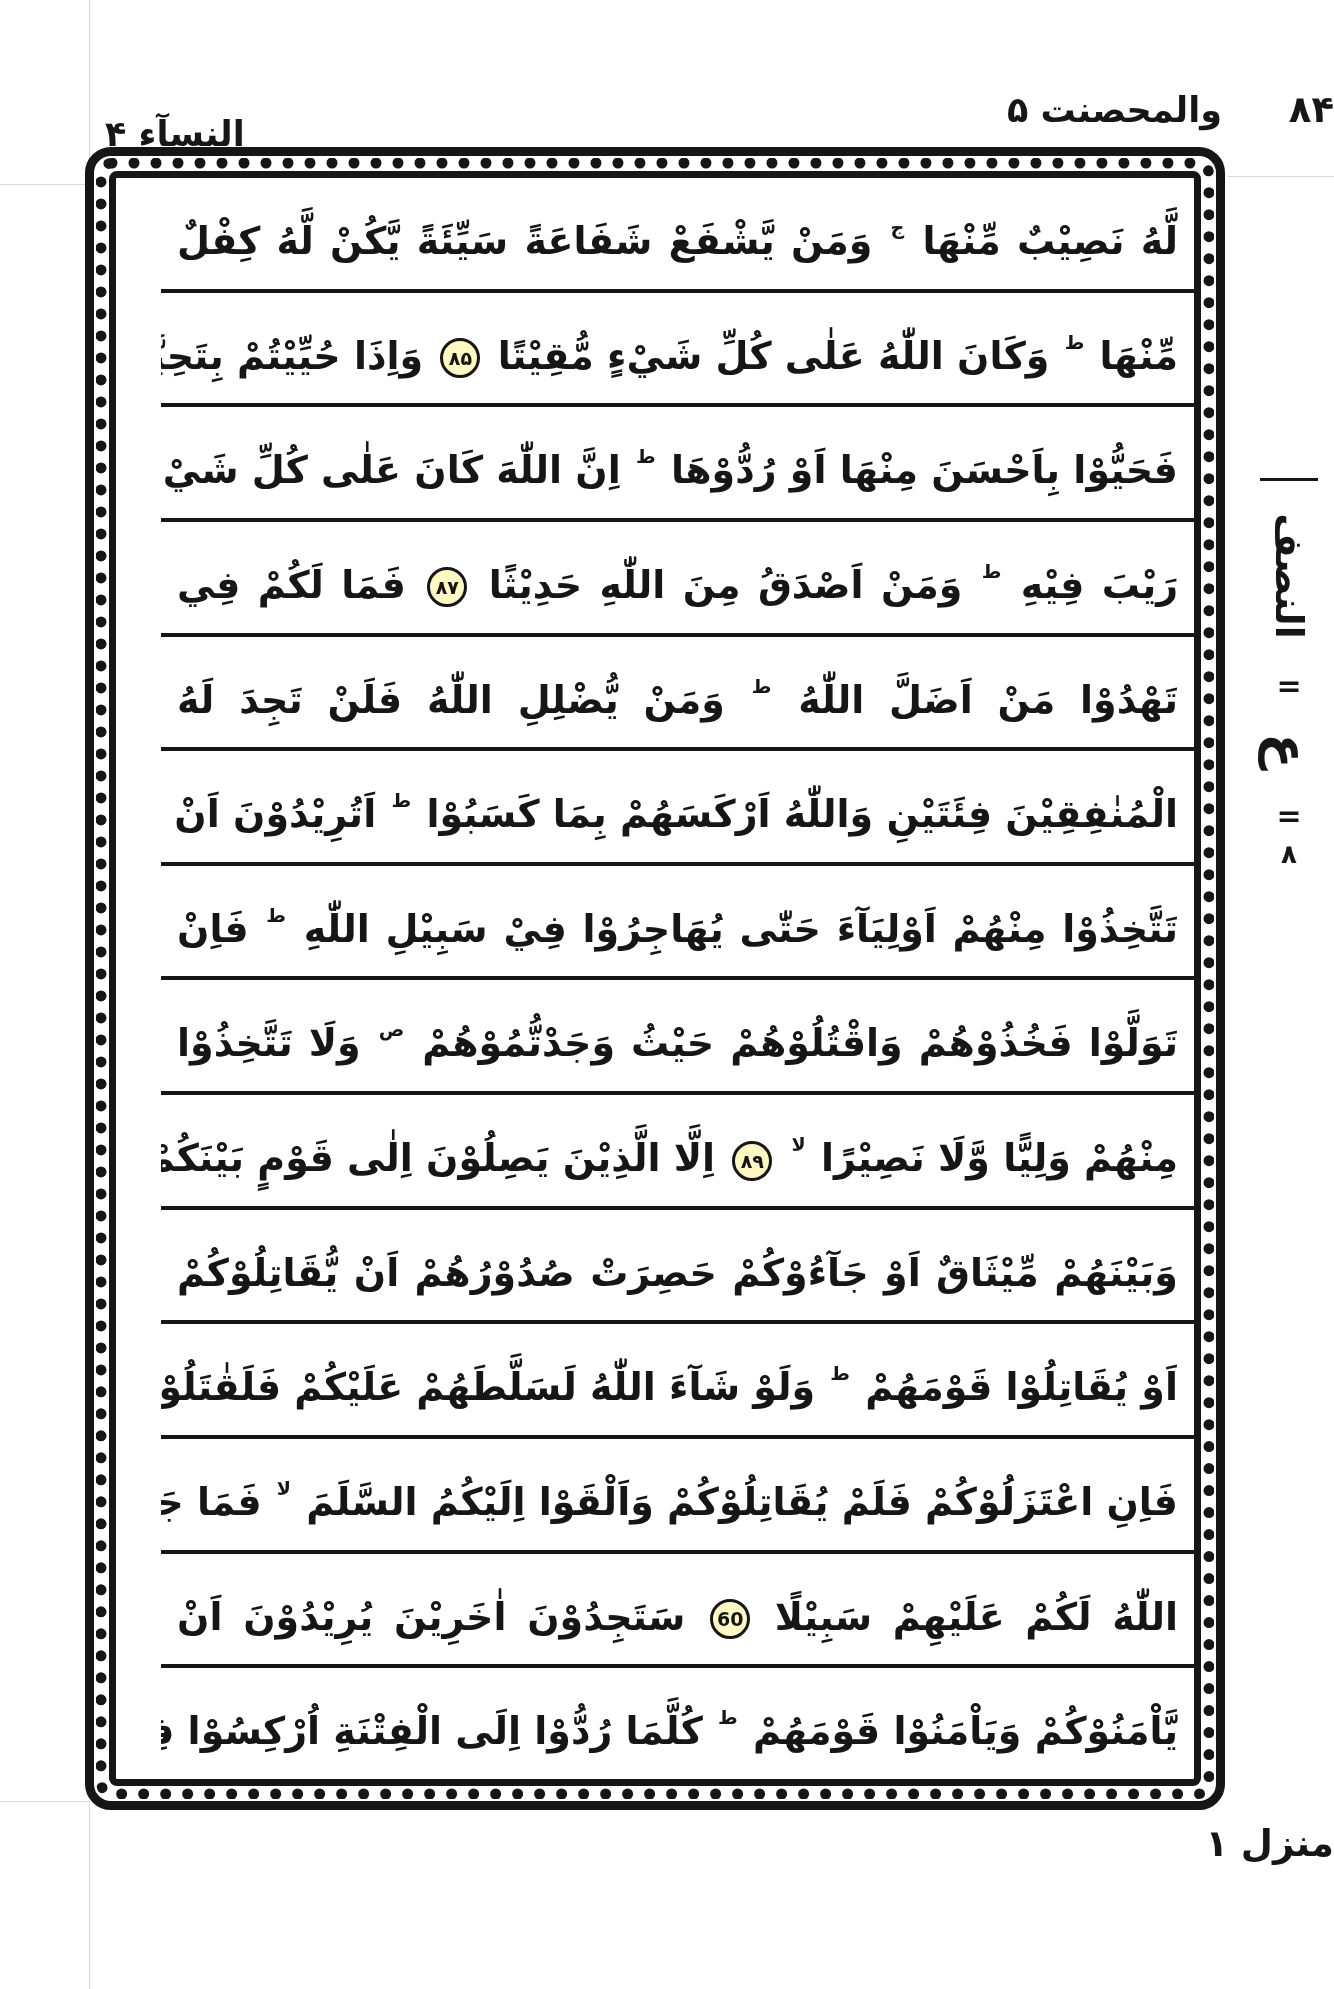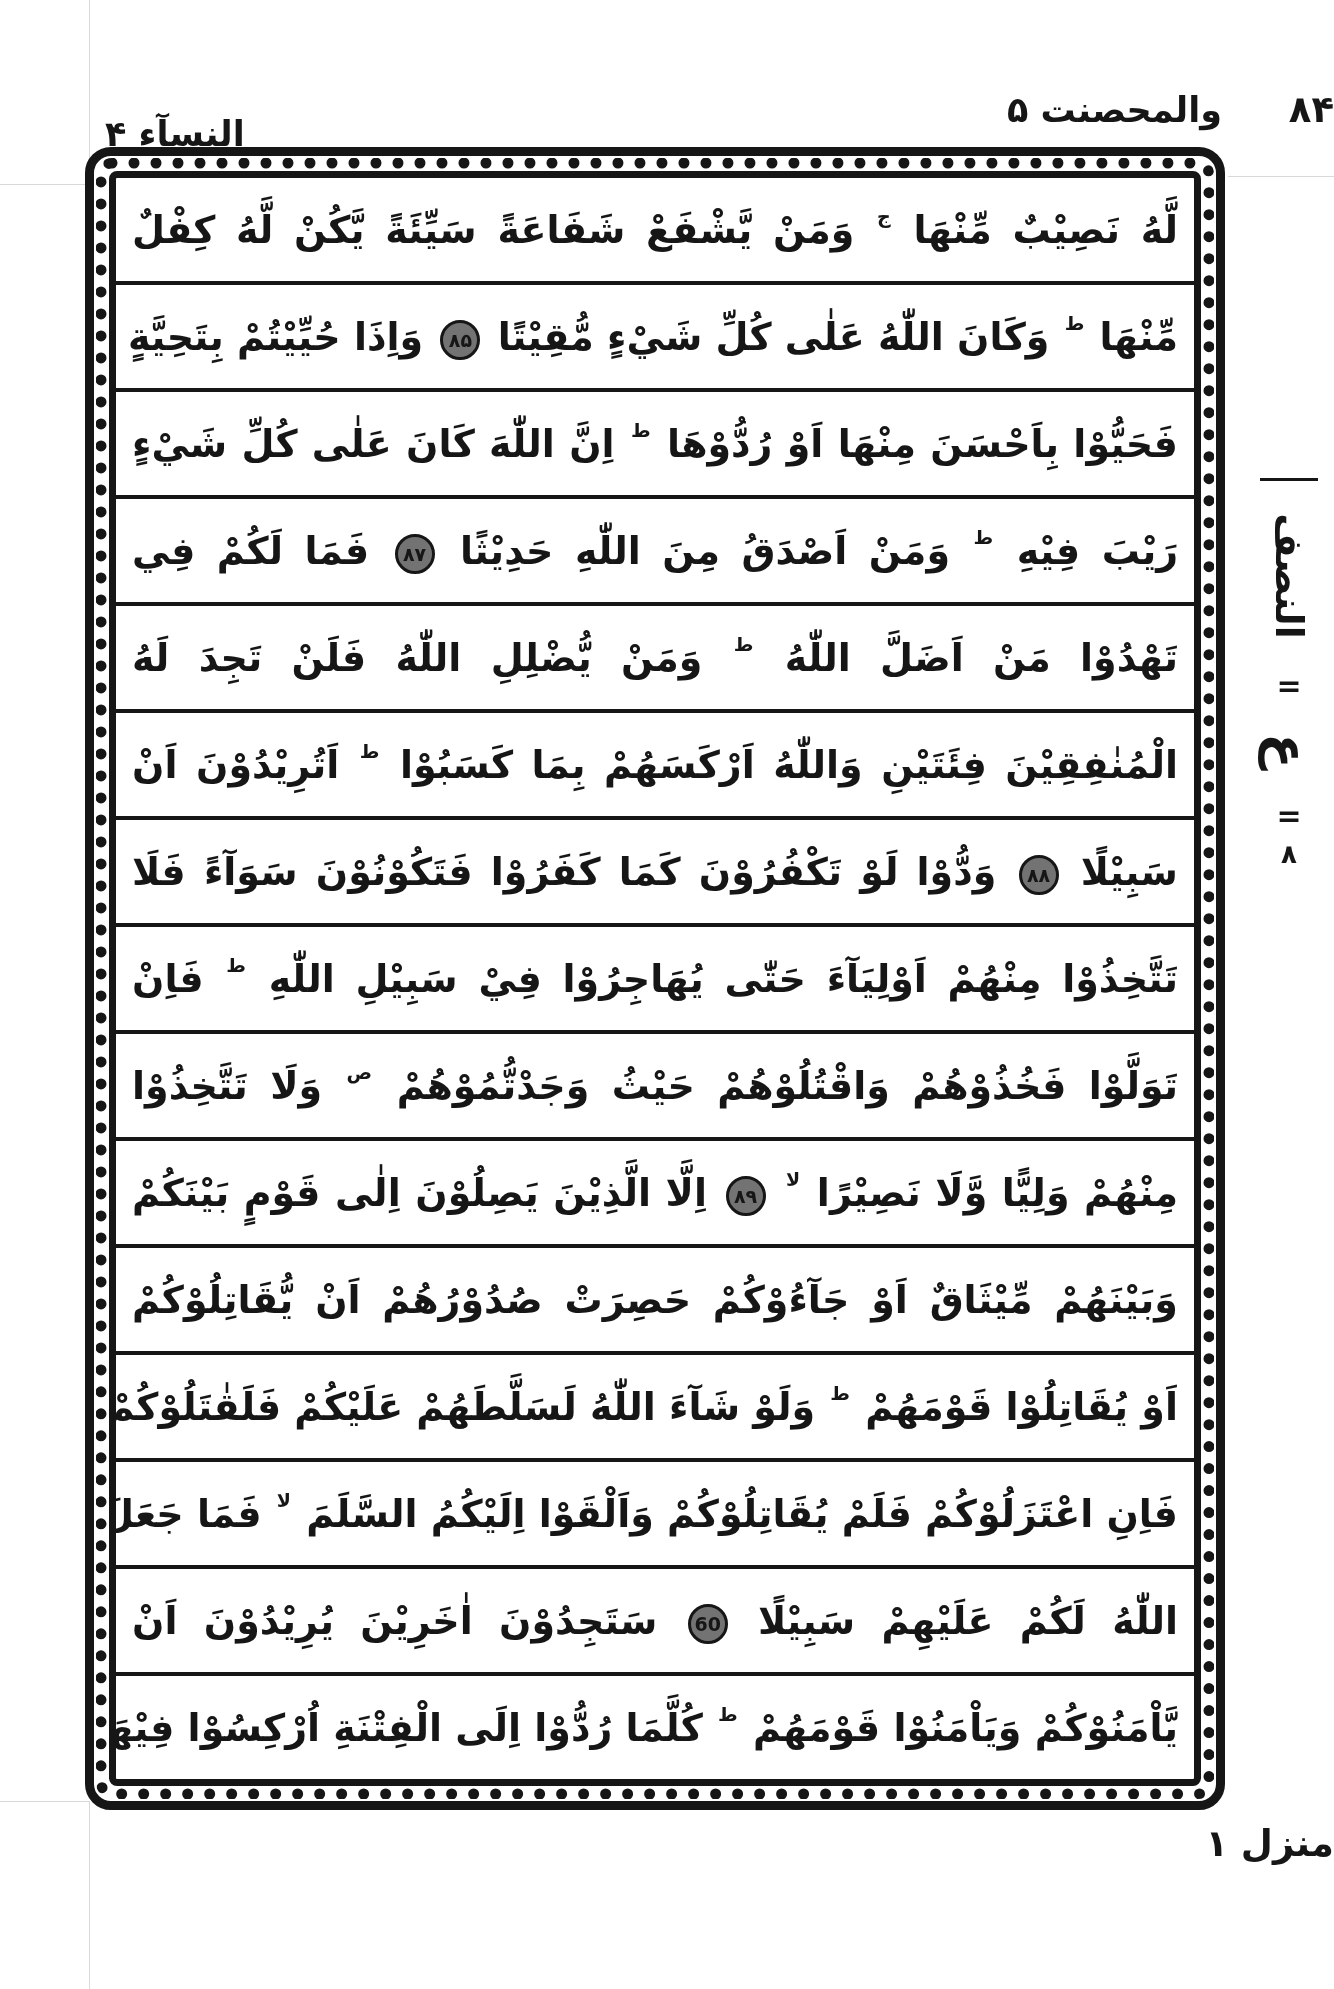--- a/index.html
+++ b/index.html
@@ -28,31 +28,31 @@
   }
   .inner{
     width:100%; height:100%;
     border:7px solid var(--ink); border-radius:8px; overflow:hidden; background:#fff;
   }
   #lines{ height:100%; display:flex; flex-direction:column; }
   .qline{
     flex:1 1 0; min-height:0;
     border-bottom:4px solid var(--ink);
     direction:rtl; text-align:justify; text-align-last:justify;
-    padding:4px 16px; line-height:96px;
+    padding:15px 16px; line-height:96px;
     font-size:38px; font-weight:bold; color:var(--ink);
-    white-space:nowrap; overflow:hidden;
+    white-space:nowrap; overflow:hidden;margin-left:45px;
   }
   .qline:last-child{ border-bottom:none; }
   .verse-badge{
     display:inline-block; width:40px; height:40px; line-height:34px;
     border:3px solid var(--ink); border-radius:50%;
     text-align:center; text-align-last:center;
     font-size:19px; font-weight:bold; vertical-align:middle;
-    background:#737373; margin:0 4px;
+    background:#fef9c3; margin:0 4px;
   }
   .waqf{
     display:inline-block; font-size:19px; font-weight:bold;
     vertical-align:20px; line-height:0; margin:0 2px;
   }
 
   
   .side-note{
     position:absolute; left:1246px; top:478px; width:86px; height:540px;
     display:flex; flex-direction:column; align-items:center; gap:10px;
@@ -88,21 +88,20 @@
 <div class="frame">
   <div class="bead">
     <div class="inner">
       <div id="lines">
           <div class="qline"><span class="qtext">لَّهُ نَصِيْبٌ مِّنْهَا</span> <span class="waqf">ج</span> <span class="qtext">وَمَنْ يَّشْفَعْ شَفَاعَةً سَيِّئَةً يَّكُنْ لَّهُ كِفْلٌ</span></div>
           <div class="qline"><span class="qtext">مِّنْهَا</span> <span class="waqf">ط</span> <span class="qtext">وَكَانَ اللّٰهُ عَلٰى كُلِّ شَيْءٍ مُّقِيْتًا</span> <span class="verse-badge">۸۵</span> <span class="qtext">وَاِذَا حُيِّيْتُمْ بِتَحِيَّةٍ</span></div>
           <div class="qline"><span class="qtext">فَحَيُّوْا بِاَحْسَنَ مِنْهَا اَوْ رُدُّوْهَا</span> <span class="waqf">ط</span> <span class="qtext">اِنَّ اللّٰهَ كَانَ عَلٰى كُلِّ شَيْءٍ</span></div>
           <div class="qline"><span class="qtext">رَيْبَ فِيْهِ</span> <span class="waqf">ط</span> <span class="qtext">وَمَنْ اَصْدَقُ مِنَ اللّٰهِ حَدِيْثًا</span> <span class="verse-badge">۸۷</span> <span class="qtext">فَمَا لَكُمْ فِي</span></div>
           <div class="qline"><span class="qtext">تَهْدُوْا مَنْ اَضَلَّ اللّٰهُ</span> <span class="waqf">ط</span> <span class="qtext">وَمَنْ يُّضْلِلِ اللّٰهُ فَلَنْ تَجِدَ لَهُ</span></div>
           <div class="qline"><span class="qtext">الْمُنٰفِقِيْنَ فِئَتَيْنِ وَاللّٰهُ اَرْكَسَهُمْ بِمَا كَسَبُوْا</span> <span class="waqf">ط</span> <span class="qtext">اَتُرِيْدُوْنَ اَنْ</span></div>
-          <div class="qline"><span class="qtext">سَبِيْلًا</span> <span class="verse-badge">۸۸</span> <span class="qtext">وَدُّوْا لَوْ تَكْفُرُوْنَ كَمَا كَفَرُوْا فَتَكُوْنُوْنَ سَوَآءً فَلَا</span></div>
           <div class="qline"><span class="qtext">تَتَّخِذُوْا مِنْهُمْ اَوْلِيَآءَ حَتّٰى يُهَاجِرُوْا فِيْ سَبِيْلِ اللّٰهِ</span> <span class="waqf">ط</span> <span class="qtext">فَاِنْ</span></div>
           <div class="qline"><span class="qtext">تَوَلَّوْا فَخُذُوْهُمْ وَاقْتُلُوْهُمْ حَيْثُ وَجَدْتُّمُوْهُمْ</span> <span class="waqf">ص</span> <span class="qtext">وَلَا تَتَّخِذُوْا</span></div>
           <div class="qline"><span class="qtext">مِنْهُمْ وَلِيًّا وَّلَا نَصِيْرًا</span> <span class="waqf">لا</span> <span class="verse-badge">۸۹</span> <span class="qtext">اِلَّا الَّذِيْنَ يَصِلُوْنَ اِلٰى قَوْمٍ بَيْنَكُمْ</span></div>
           <div class="qline"><span class="qtext">وَبَيْنَهُمْ مِّيْثَاقٌ اَوْ جَآءُوْكُمْ حَصِرَتْ صُدُوْرُهُمْ اَنْ يُّقَاتِلُوْكُمْ</span></div>
           <div class="qline"><span class="qtext">اَوْ يُقَاتِلُوْا قَوْمَهُمْ</span> <span class="waqf">ط</span> <span class="qtext">وَلَوْ شَآءَ اللّٰهُ لَسَلَّطَهُمْ عَلَيْكُمْ فَلَقٰتَلُوْكُمْ</span> <span class="waqf">ج</span></div>
           <div class="qline"><span class="qtext">فَاِنِ اعْتَزَلُوْكُمْ فَلَمْ يُقَاتِلُوْكُمْ وَاَلْقَوْا اِلَيْكُمُ السَّلَمَ</span> <span class="waqf">لا</span> <span class="qtext">فَمَا جَعَلَ</span></div>
           <div class="qline"><span class="qtext">اللّٰهُ لَكُمْ عَلَيْهِمْ سَبِيْلًا</span> <span class="verse-badge">60</span> <span class="qtext">سَتَجِدُوْنَ اٰخَرِيْنَ يُرِيْدُوْنَ اَنْ</span></div>
           <div class="qline"><span class="qtext">يَّاْمَنُوْكُمْ وَيَاْمَنُوْا قَوْمَهُمْ</span> <span class="waqf">ط</span> <span class="qtext">كُلَّمَا رُدُّوْا اِلَى الْفِتْنَةِ اُرْكِسُوْا فِيْهَا</span> <span class="waqf">ج</span></div>
         </div>
     </div>

